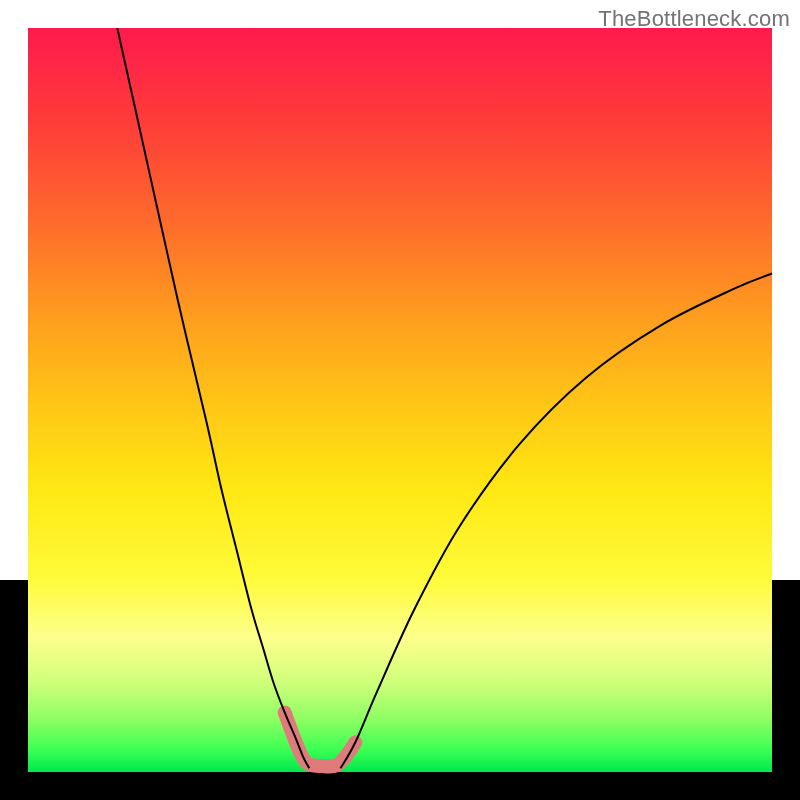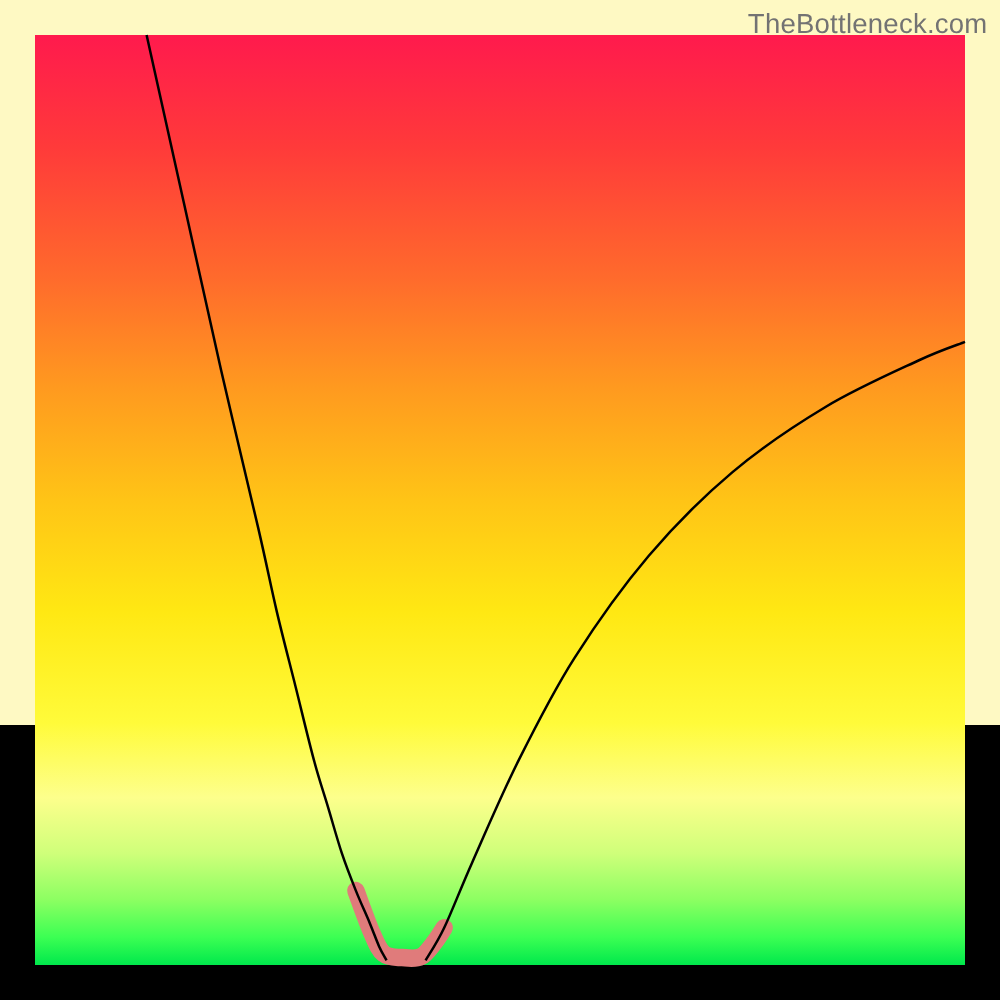--- a/index.html
+++ b/index.html
@@ -8,21 +8,21 @@
     width: 800px;
     height: 800px;
     background: #000;
     font-family: Arial, Helvetica, sans-serif;
     overflow: hidden;
   }
   .frame {
     position: relative;
     width: 800px;
     height: 580px;
-    background: #fef9c3;
+    background: #ffffff;
   }
   .plot-area {
     position: absolute;
     left: 28px;
     top: 28px;
     width: 744px;
     height: 744px;
     background: linear-gradient(
       to bottom,
       #ff1a4d 0%,

